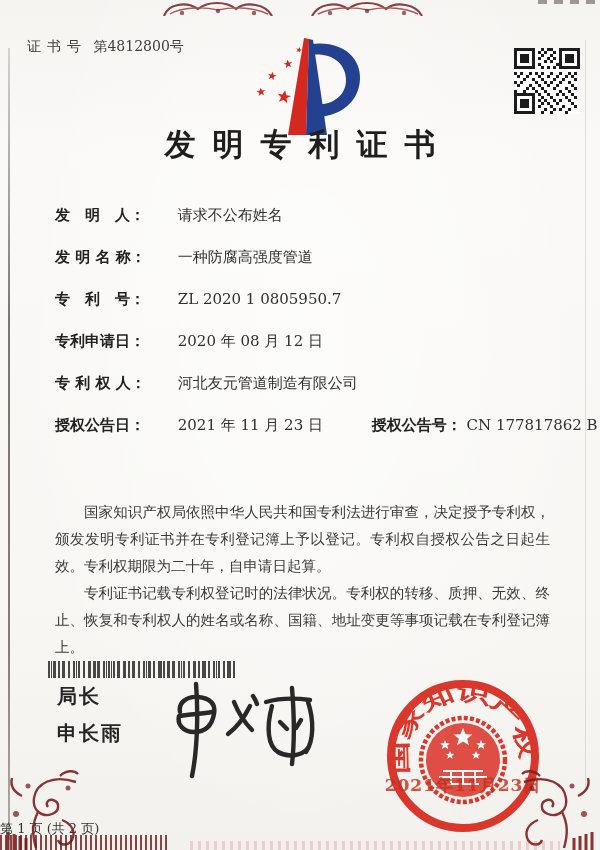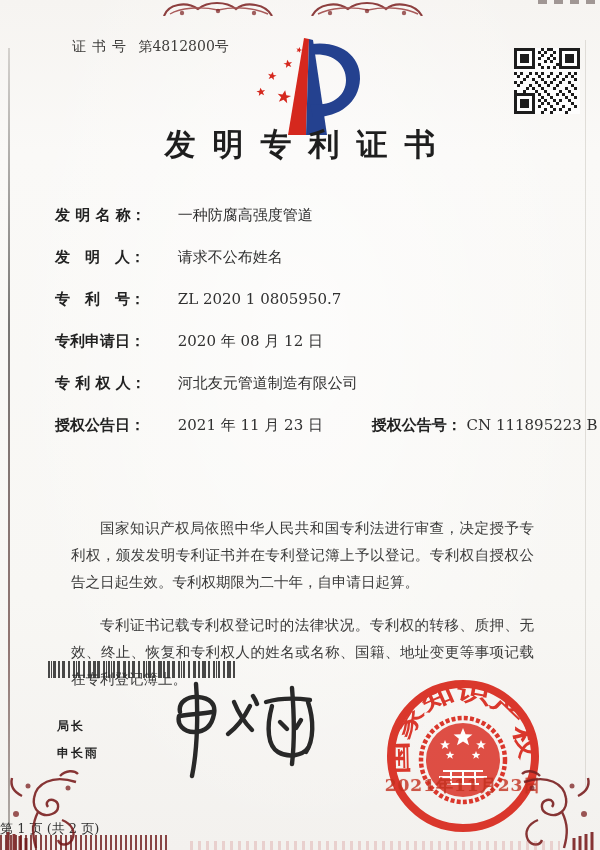--- a/index.html
+++ b/index.html
@@ -14,46 +14,46 @@
     color:#2b2b2b;
   }
   
   .edge-left{position:absolute;left:8px;top:48px;width:2px;height:792px;
     background:linear-gradient(#c9c6c2,#4c4a48 35%,#6e4a46 75%,#9b9792);opacity:.75;}
   .edge-right{position:absolute;left:585px;top:40px;width:1px;height:750px;background:#cfcbc5;opacity:.6;}
   .edge-top-right{position:absolute;left:538px;top:0;width:62px;height:4px;
     background:repeating-linear-gradient(90deg,#5a4a48 0 9px,transparent 9px 16px);opacity:.55;}
 
   .cert-no{position:absolute;left:27px;top:38px;font-size:14px;color:#3d3c3a;white-space:nowrap;}
-  .cert-no .lab{letter-spacing:6px;margin-right:2px;margin-left:45px;}
+  .cert-no .lab{letter-spacing:6px;margin-right:2px;}
 
   .logo{position:absolute;left:247px;top:34px;}
   .qr{position:absolute;left:514px;top:48px;}
 
   .title{position:absolute;left:0;right:0;top:124px;text-align:center;
     font-size:31px;font-weight:bold;letter-spacing:17px;text-indent:17px;color:#1e1e1e;}
 
   .fields{position:absolute;left:55px;top:206px;right:30px;font-size:15px;}
   .frow{height:22px;margin-bottom:20px;white-space:nowrap;}
   .frow .lab{display:inline-block;width:118px;font-weight:bold;color:#222;vertical-align:top;}
   .frow .val{color:#303030;}
   .frow .lab2{font-weight:bold;color:#222;margin-left:44px;font-family:Liberation Mono, monospace;}
 
   .body-text{position:absolute;left:55px;right:50px;top:499px;
     font-size:14.5px;line-height:27px;text-align:justify;color:#3a3a3a;}
-  .body-text p{margin:16px;text-indent:2em;}
+  .body-text p{margin:0;text-indent:2em;}
 
   .barcode{position:absolute;left:48px;top:661px;width:188px;height:17px;
     background:
       repeating-linear-gradient(90deg,#2a2a2a 0 2px,transparent 2px 5px),
       repeating-linear-gradient(90deg,#2a2a2a 0 1px,transparent 1px 7px),
       repeating-linear-gradient(90deg,transparent 0 3px,#2a2a2a 3px 4px,transparent 4px 11px);
     opacity:.85;}
 
-  .signer{position:absolute;left:57px;top:718px;font-size:12px;font-weight:bold;color:#252525;}
+  .signer{position:absolute;left:57px;top:683px;font-size:20px;font-weight:bold;color:#252525;}
   .signer .t{display:block;margin-bottom:10px;letter-spacing:2px;}
   .signer .n{display:block;letter-spacing:2px;}
 
   .signature{position:absolute;left:150px;top:672px;}
 
   .seal{position:absolute;left:383px;top:676px;width:160px;height:160px;}
   .seal-date{position:absolute;left:-12px;top:98px;width:184px;text-align:center;
     font-size:17px;font-weight:bold;color:#c2301e;letter-spacing:1px;opacity:.8;
     text-shadow:0 0 1px rgba(214,40,28,.5);}
 
@@ -142,44 +142,44 @@
          M24,57h3v3h-3z M36,57h3v3h-3z M48,57h3v3h-3z M60,57h3v3h-3z
          M30,60h3v3h-3z M39,60h3v3h-3z M45,60h3v3h-3z M54,60h3v3h-3z
          M27,63h3v3h-3z M36,63h3v3h-3z M51,63h3v3h-3z"></path>
     </g>
   </svg>
 
   <div class="title">发明专利证书</div>
 
   <div class="fields">
     <div class="frow">
+      <span class="lab">发　明　人：</span>
+      <span class="val">请求不公布姓名</span>
+    </div>
+    <div class="frow">
       <span class="lab">发 明 名 称：</span>
       <span class="val">一种防腐高强度管道</span>
-    </div>
-    <div class="frow">
-      <span class="lab">发　明　人：</span>
-      <span class="val">请求不公布姓名</span>
     </div>
     <div class="frow">
       <span class="lab">专　利　号：</span>
       <span class="val">ZL 2020 1 0805950.7</span>
     </div>
     <div class="frow">
       <span class="lab">专利申请日：</span>
       <span class="val">2020 年 08 月 12 日</span>
     </div>
     <div class="frow">
       <span class="lab">专 利 权 人：</span>
       <span class="val">河北友元管道制造有限公司</span>
     </div>
     <div class="frow">
       <span class="lab">授权公告日：</span>
       <span class="val">2021 年 11 月 23 日</span>
       <span class="lab2">授权公告号：</span>
-      <span class="val">CN 111895223 B</span>
+      <span class="val">CN 177817862 B</span>
     </div>
   </div>
 
   <div class="body-text">
     <p>国家知识产权局依照中华人民共和国专利法进行审查，决定授予专利权，颁发发明专利证书并在专利登记簿上予以登记。专利权自授权公告之日起生效。专利权期限为二十年，自申请日起算。</p>
     <p>专利证书记载专利权登记时的法律状况。专利权的转移、质押、无效、终止、恢复和专利权人的姓名或名称、国籍、地址变更等事项记载在专利登记簿上。</p>
   </div>
 
   <div class="barcode"></div>
 

